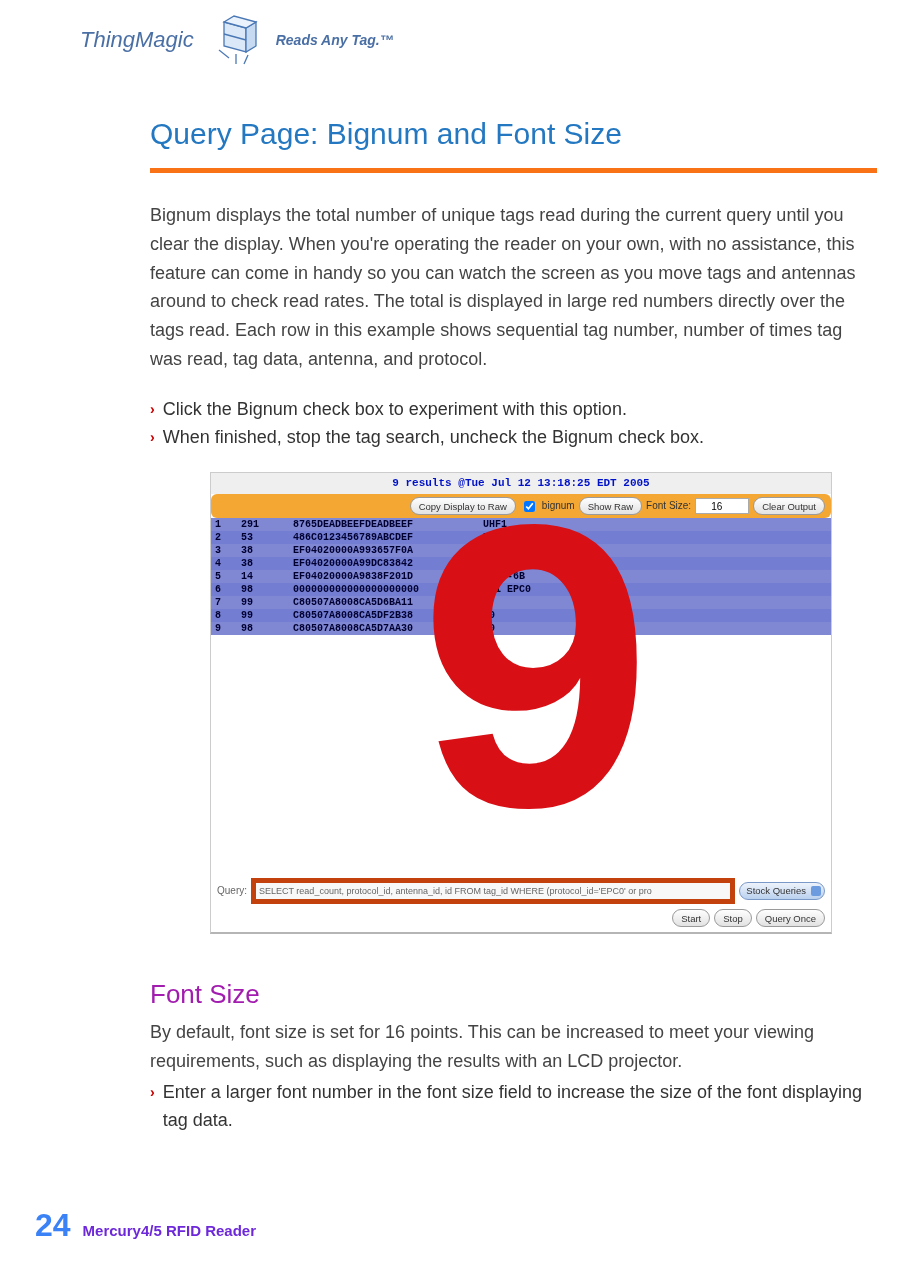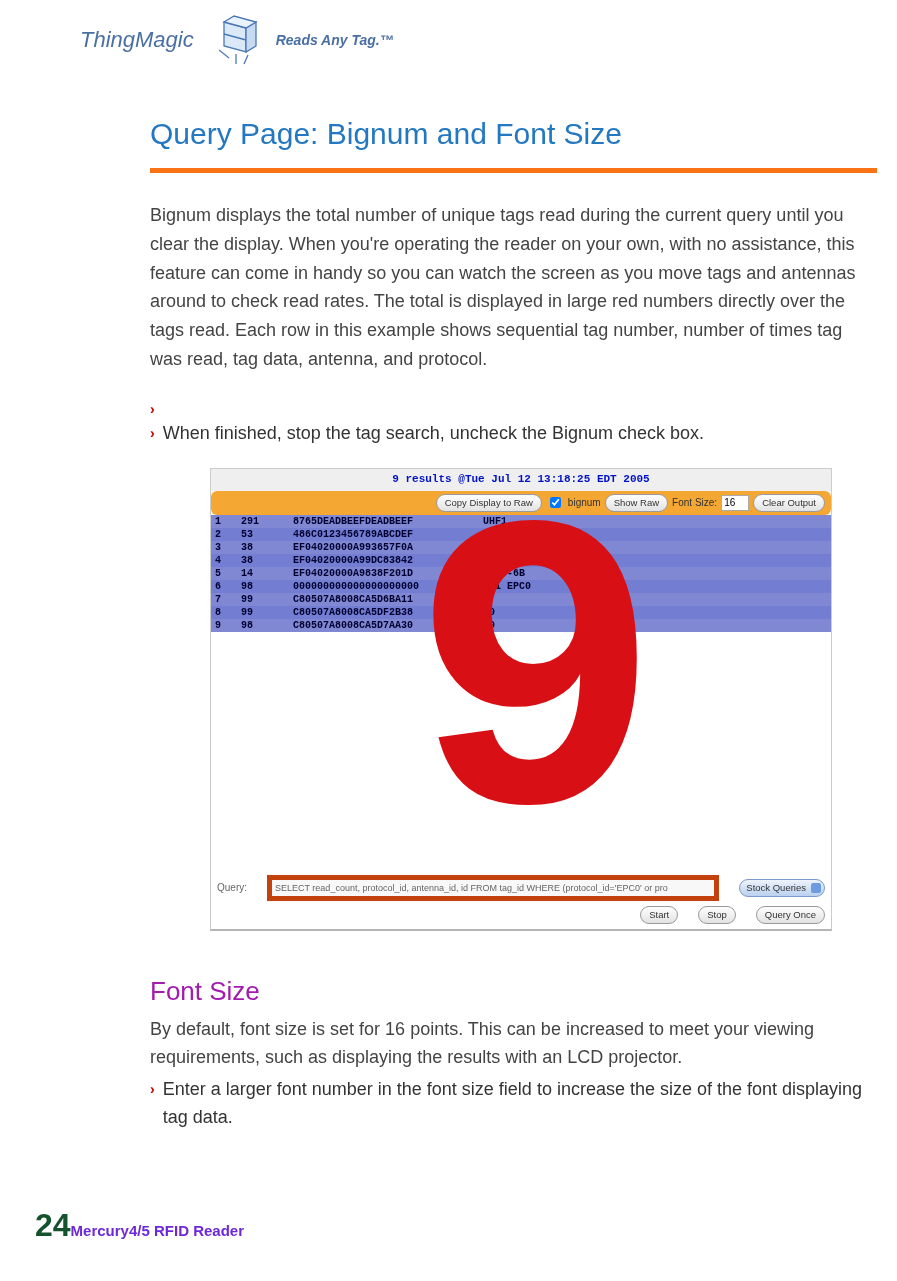--- a/index.html
+++ b/index.html
@@ -119,21 +119,21 @@
     line-height: 15px;
     height: 16px;
     color: #333;
     cursor: pointer;
     display: inline-flex;
     align-items: center;
   }
   .aqua-input {
     border: 1px solid #aaa;
     font-size: 10px;
-    padding: 0 2px;
+    padding: 0 15px;
     height: 14px;
     width: 22px;
     background: #fff;
   }
   .checkbox-tiny {
     width: 11px;
     height: 11px;
   }
   .fig-table {
     background: #8088d4;
@@ -170,21 +170,21 @@
   }
   .fig-white {
     height: 240px;
     background: #fff;
   }
   .fig-query-row {
     background: #fff;
     padding: 3px 6px;
     display: flex;
     align-items: center;
-    gap: 20px;
+    gap: 4px;
     font-size: 10px;
     color: #555;
   }
   .fig-query-label { color:#666; }
   .query-field {
     flex: 1;
     border: 5px solid #c2410c;
     background: #f8f8f8;
     font-size: 9px;
     padding: 1px 3px;
@@ -212,33 +212,34 @@
     width: 10px;
     height: 10px;
     background: #6c9be0;
     border-radius: 2px;
   }
   .fig-bottom-row {
     background:#fff;
     padding: 2px 6px 5px;
     display:flex;
     justify-content:flex-end;
-    gap:20px;
+    gap:4px;
   }
   .footer {
     position: absolute;
     left: 35px;
     bottom: 30px;
     display: flex;
     align-items: baseline;
   }
   .page-num {
     font-size: 32px;
     font-weight: bold;
-    color: #14532d;
+    color: #3b82f6;
+    margin-right: 12px;
   }
   .footer-title {
     font-size: 15px;
     font-weight: bold;
     color: #6d28d9;
   }
 </style>
 </head>
 <body>
 <div class="page">
@@ -262,20 +263,21 @@
   </div>
 
   <div class="main">
     <div class="section-title">Query Page: Bignum and Font Size</div>
 
     <div class="body-text">Bignum displays the total number of unique tags read during the current query until you clear the display. When you're operating the reader on your own, with no assistance, this feature can come in handy so you can watch the screen as you move tags and antennas around to check read rates. The total is displayed in large red numbers directly over the tags read. Each row in this example shows sequential tag number, number of times tag was read, tag data, antenna, and protocol.</div>
 
     <div class="bullets">
       <div class="bullet-row">
         <span class="bullet-marker">›</span>
+        <span>Click the Bignum check box to experiment with this option.</span>
       </div>
       <div class="bullet-row">
         <span class="bullet-marker">›</span>
         <span>When finished, stop the tag search, uncheck the Bignum check box.</span>
       </div>
     </div>
 
     <div class="figure">
       <div class="fig-status">9 results @Tue Jul 12 13:18:25 EDT 2005</div>
 

